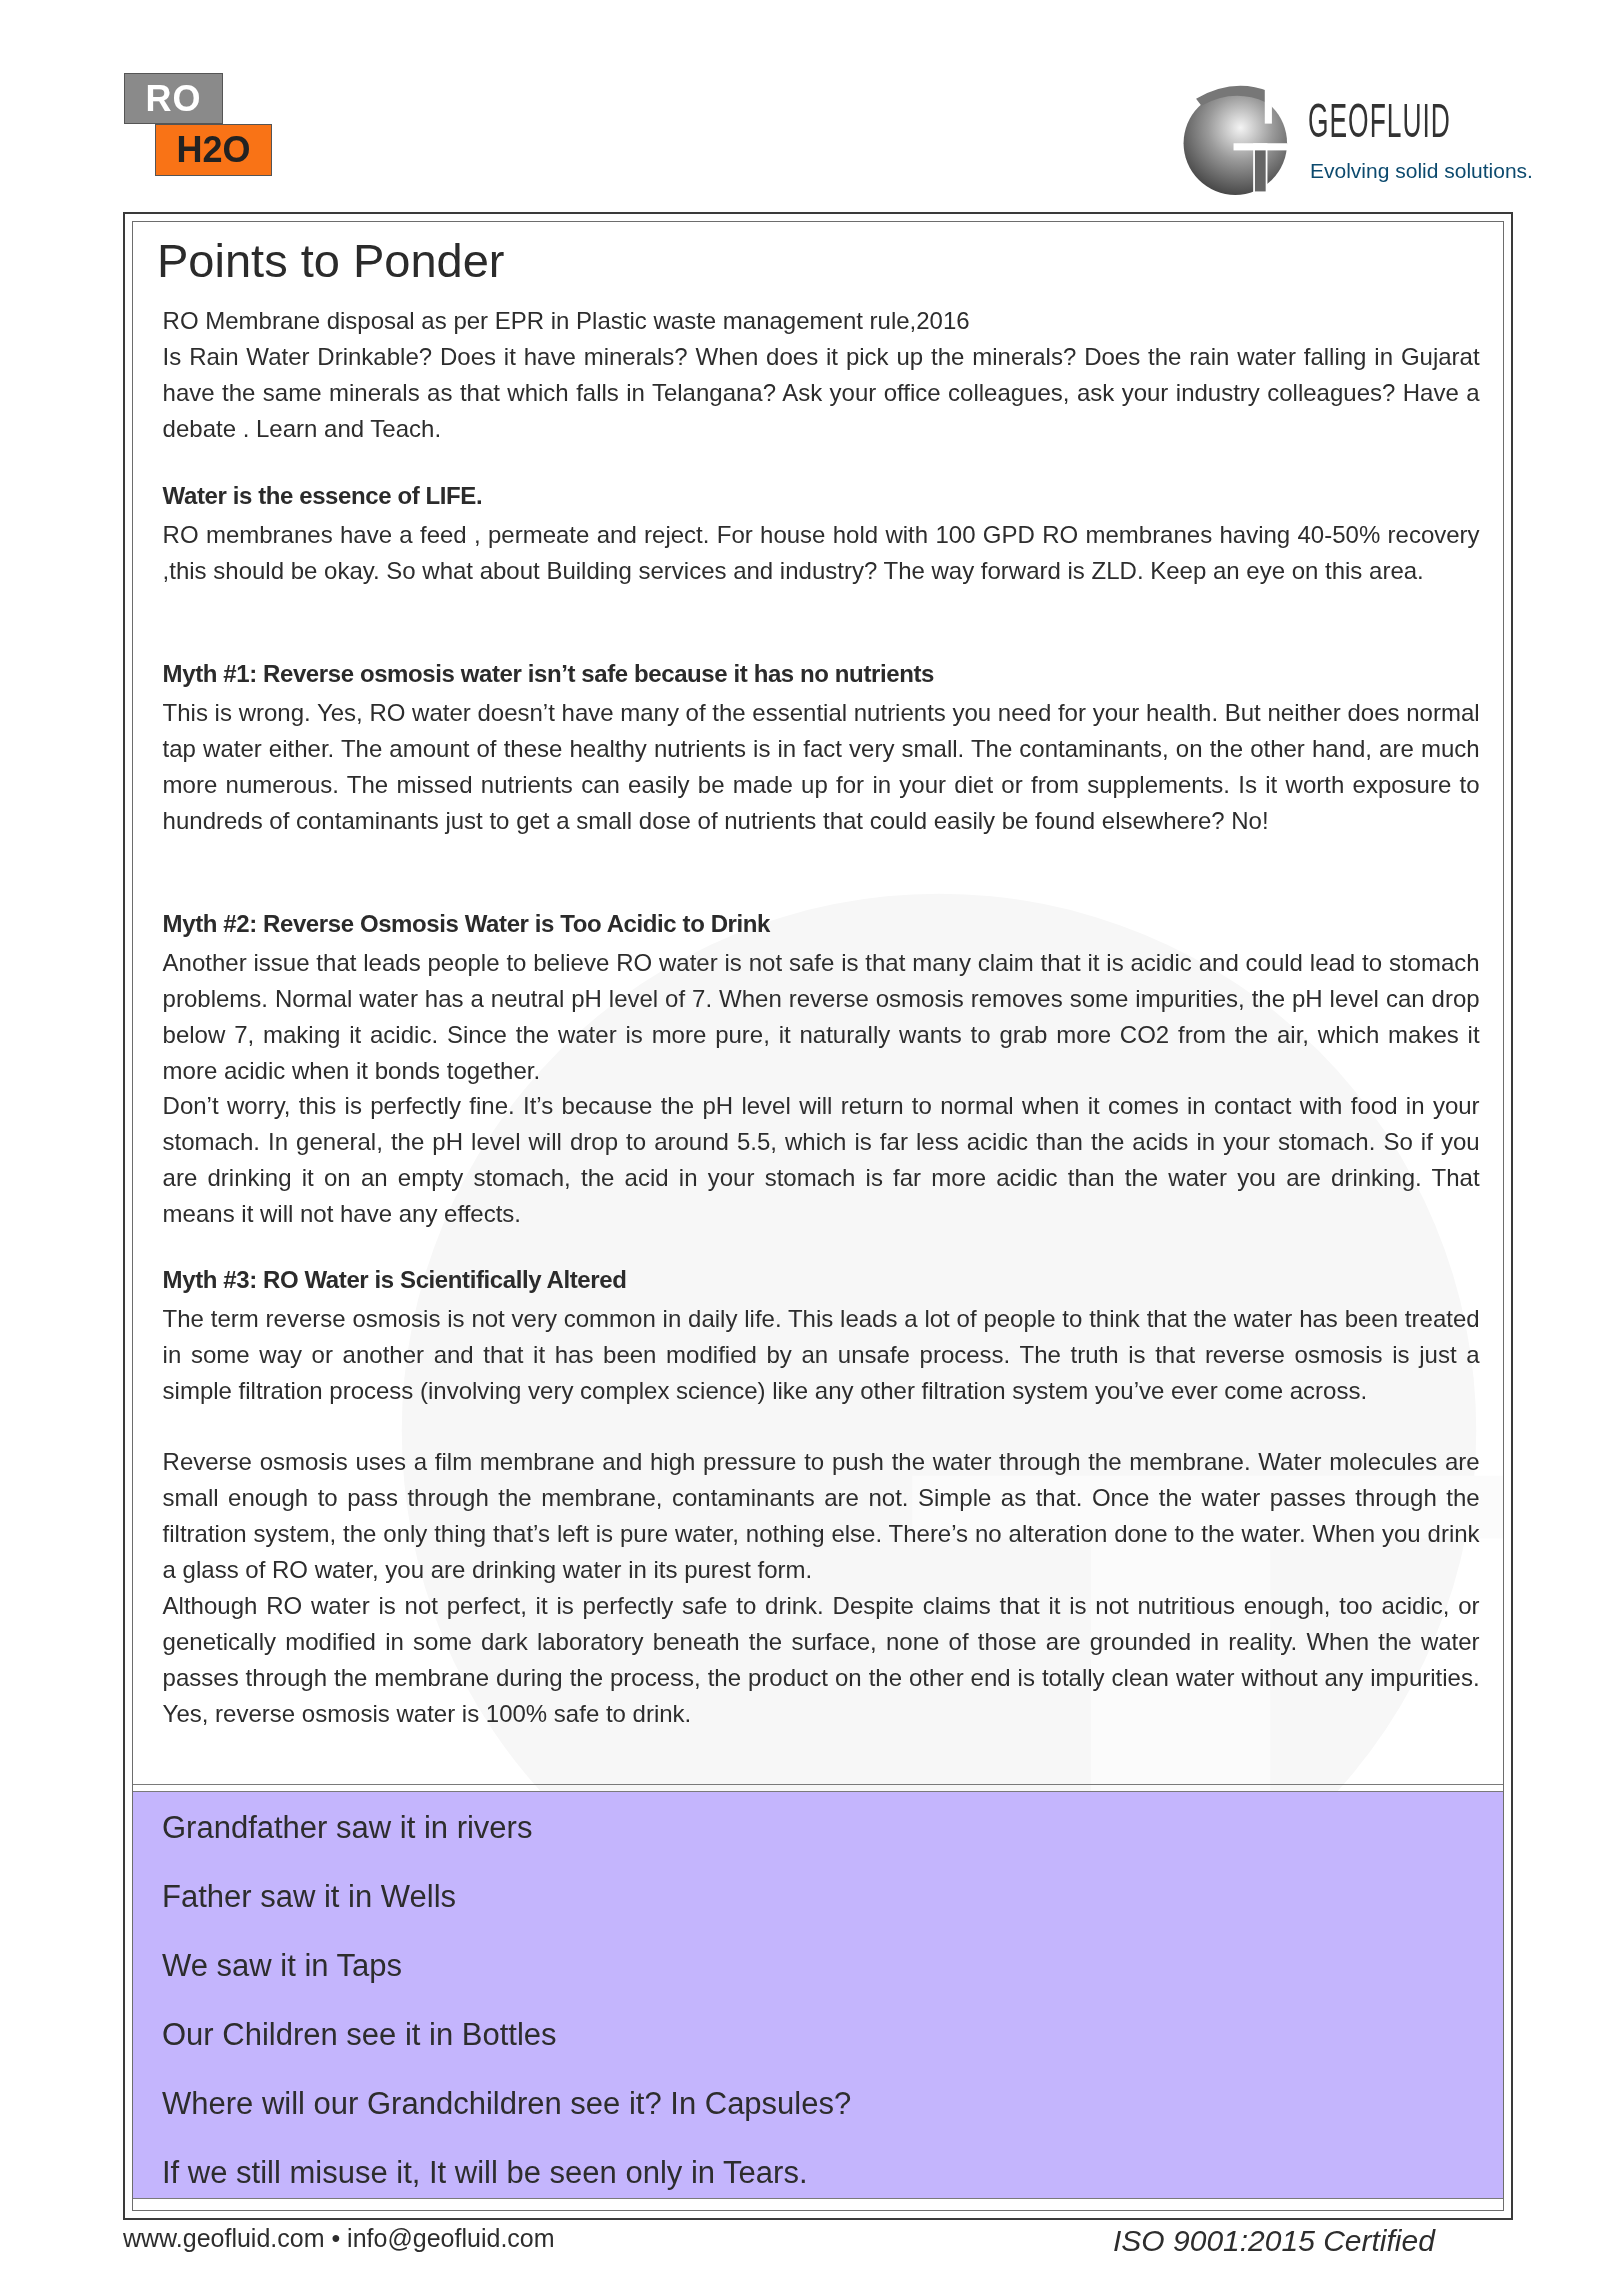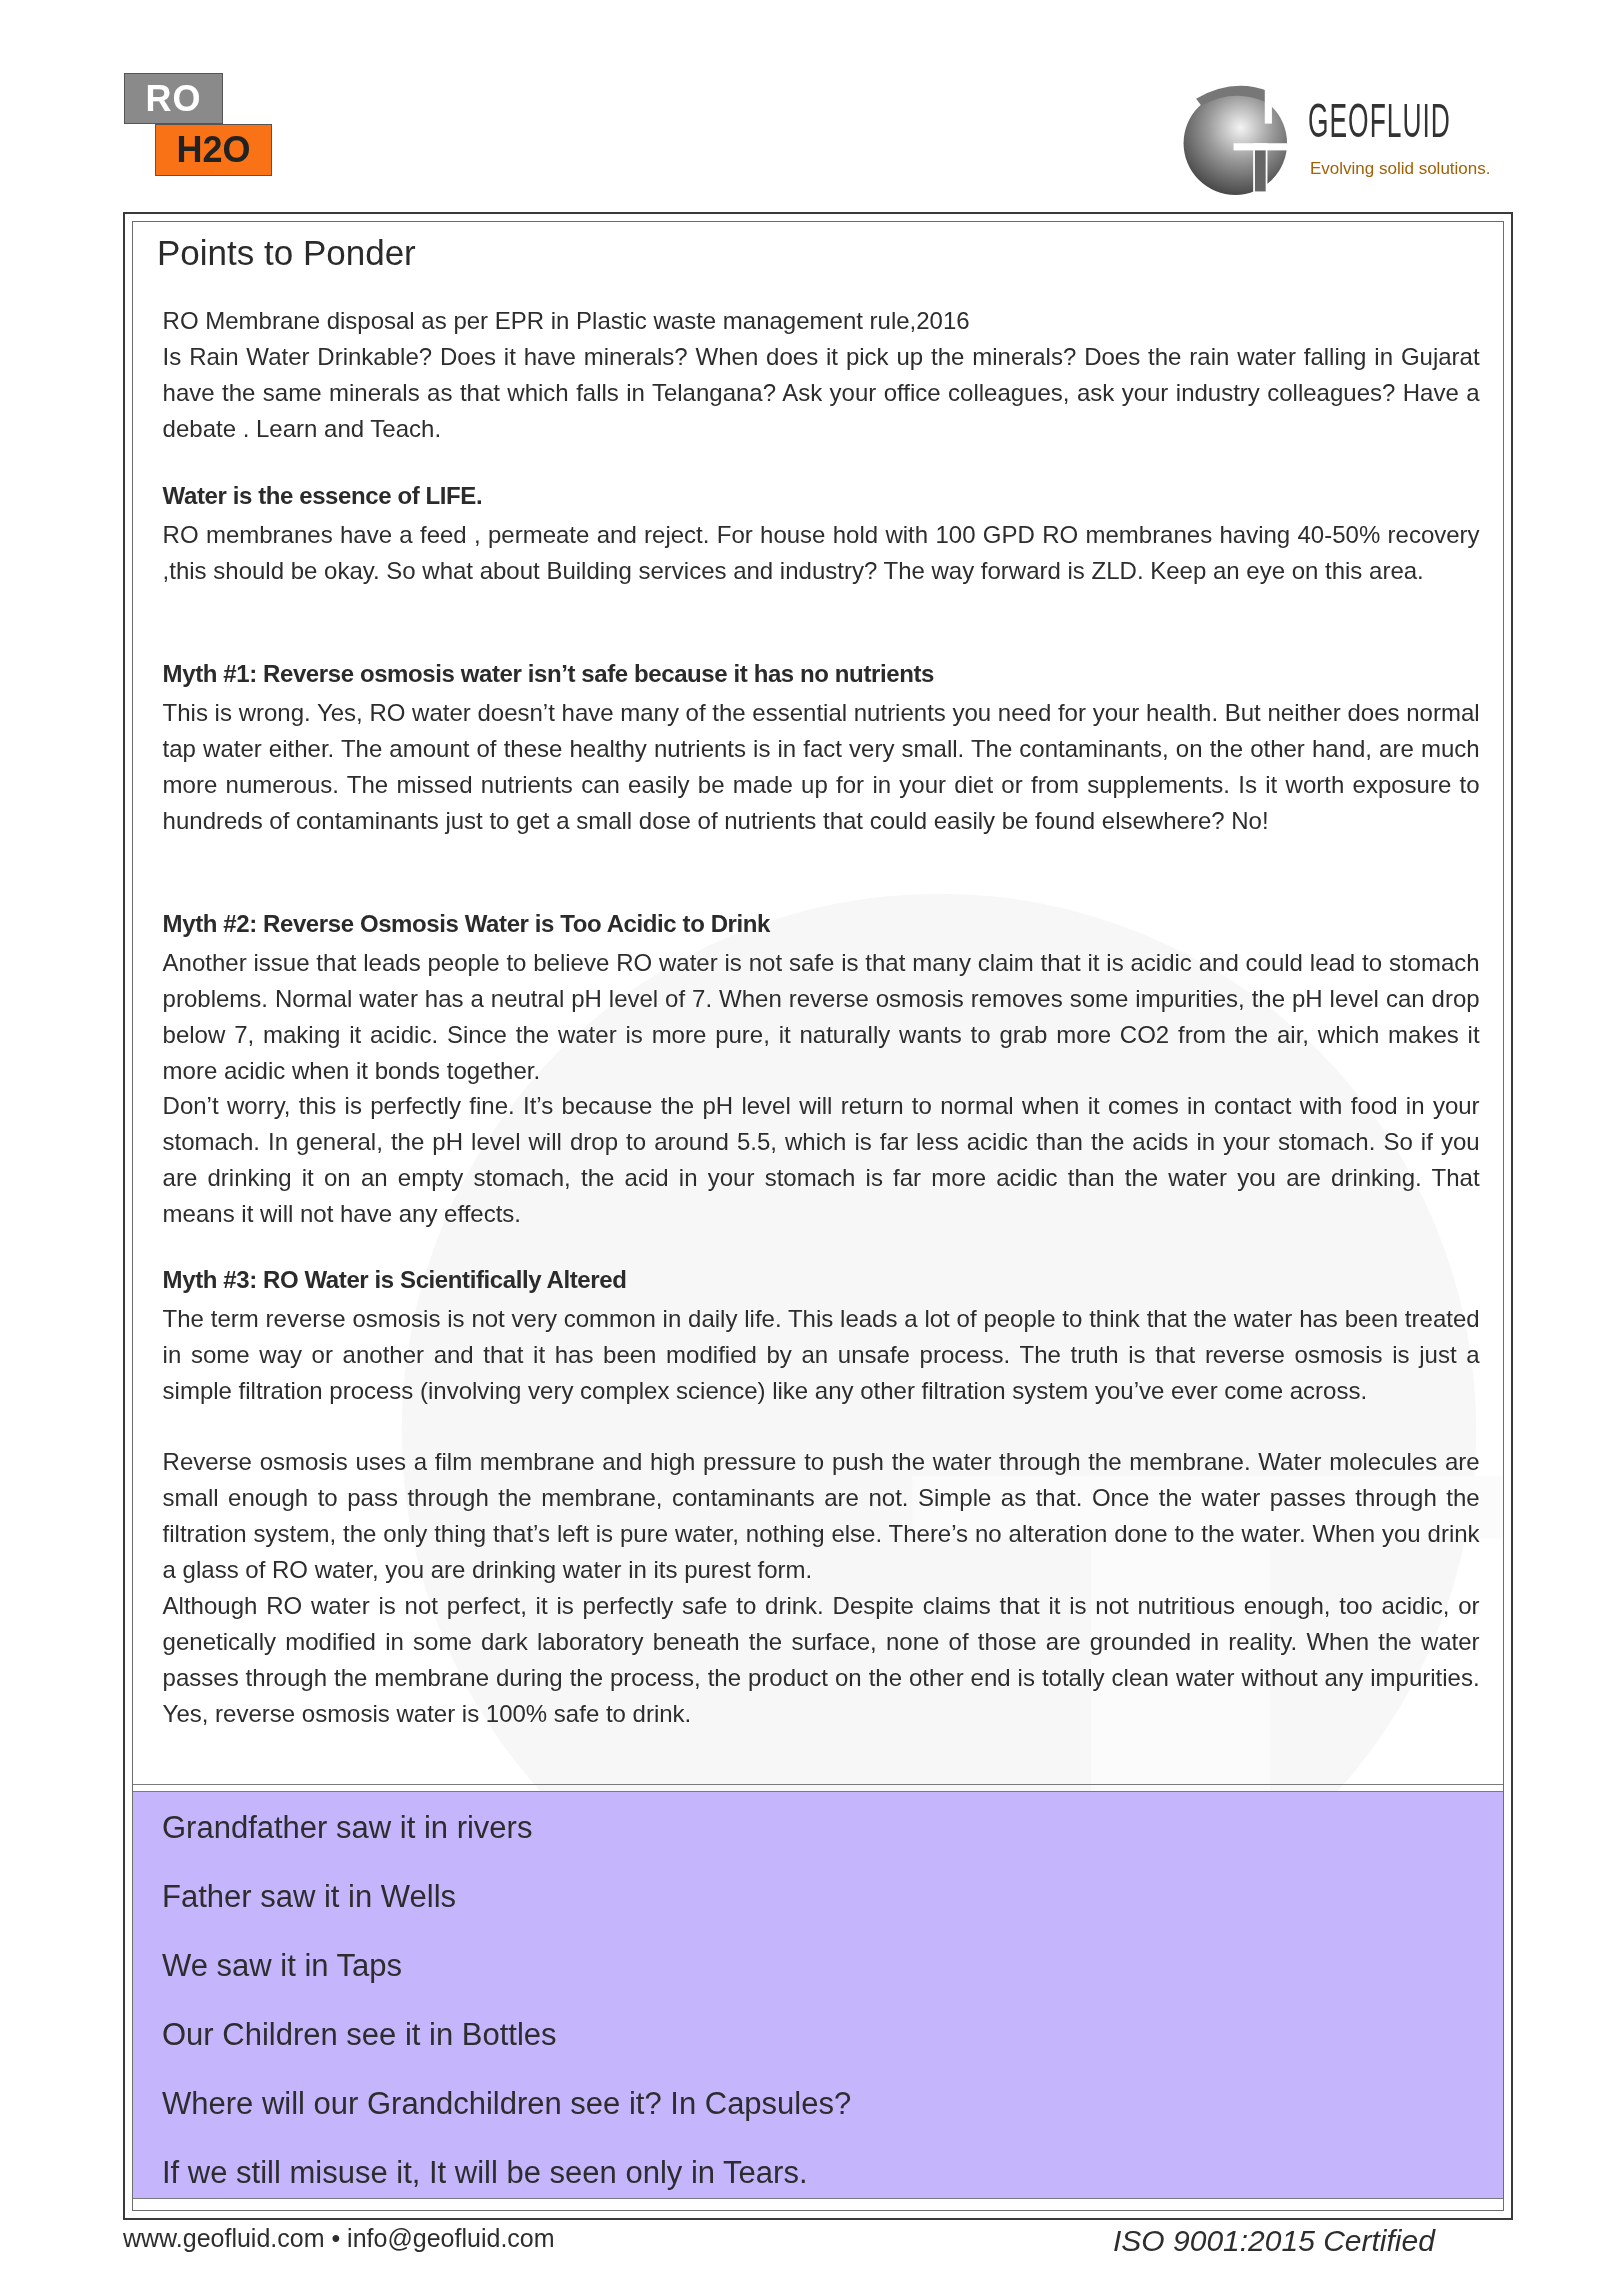--- a/index.html
+++ b/index.html
@@ -6,28 +6,28 @@
   body { width: 1606px; height: 2293px; position: relative; overflow: hidden; font-family: "Liberation Sans", "DejaVu Sans", sans-serif; color: #2b2b2b; }
 
   
   .badge-ro { position: absolute; left: 124px; top: 73px; width: 99px; height: 51px; background: #8a8a8a; border: 0.9px solid #555; color: #fff; font-weight: bold; font-size: 36px; display: flex; align-items: center; justify-content: center; box-sizing: border-box; letter-spacing: 0.9px; }
   .badge-h2o { position: absolute; left: 155px; top: 124px; width: 117px; height: 52px; background: #f97316; border: 1.8px solid #555; color: #222; font-weight: bold; font-size: 36px; display: flex; align-items: center; justify-content: center; box-sizing: border-box; }
 
   
   .logo { position: absolute; left: 1180px; top: 70px; width: 358px; height: 125px; }
   .logo-mark { position: absolute; left: 0; top: 9px; width: 116px; height: 116px; }
   .logo-name { position: absolute; left: 128px; top: 27px; font-size: 48px; letter-spacing: 1.8px; color: #333; transform: scaleX(0.55); transform-origin: left top; font-family: "Liberation Sans Narrow", "Liberation Sans", sans-serif; font-weight: normal; line-height: 1; }
-  .logo-tagline { position: absolute; left: 130px; top: 89px; font-size: 17px; color: #a16207; white-space: nowrap; }
+  .logo-tagline { position: absolute; left: 130px; top: 89px; font-size: 21px; color: #0c4a6e; white-space: nowrap; }
 
   
   .frame-outer { position: absolute; left: 123px; top: 212px; width: 1390px; height: 2008px; border: 2.7px solid #3a3a3a; box-sizing: border-box; }
   .frame-inner { position: absolute; left: 132px; top: 221px; width: 1372px; height: 1990px; border: 1.8px solid #6d6d6d; box-sizing: border-box; overflow: hidden; }
 
   .watermark { position: absolute; left: 224px; top: 627px; width: 1164px; height: 1164px; pointer-events: none; }
-  .title { position: absolute; left: 24px; top: 10.7px; font-size: 35px; color: #2b2b2b; font-weight: normal; white-space: nowrap; }
+  .title { position: absolute; left: 24px; top: 10.7px; font-size: 47px; color: #2b2b2b; font-weight: normal; white-space: nowrap; }
 
   .para { position: absolute; left: 29.6px; width: 1317px; font-size: 24px; line-height: 36px; text-align: justify; color: #2d2d2d; }
   .para.nojust { text-align: left; }
   .heading { position: absolute; left: 29.6px; font-size: 24px; font-weight: bold; color: #2b2b2b; white-space: nowrap; letter-spacing: -0.4px; text-align: center; }
 
   
   .divider { position: absolute; left: 0; top: 1562px; width: 100%; height: 0; border-top: 1.8px solid #7a7a7a; }
   .gray-panel { position: absolute; left: 0; top: 1569px; width: 100%; height: 407px; background: #c4b5fd; border-top: 1.8px solid #7a7a7a; box-sizing: border-box; }
   .gray-line { position: absolute; left: 29px; font-size: 31px; color: #2d2d2d; white-space: nowrap; }
   .panel-bottom { position: absolute; left: 0; top: 1976px; width: 100%; height: 0; border-top: 1.8px solid #7a7a7a; }

